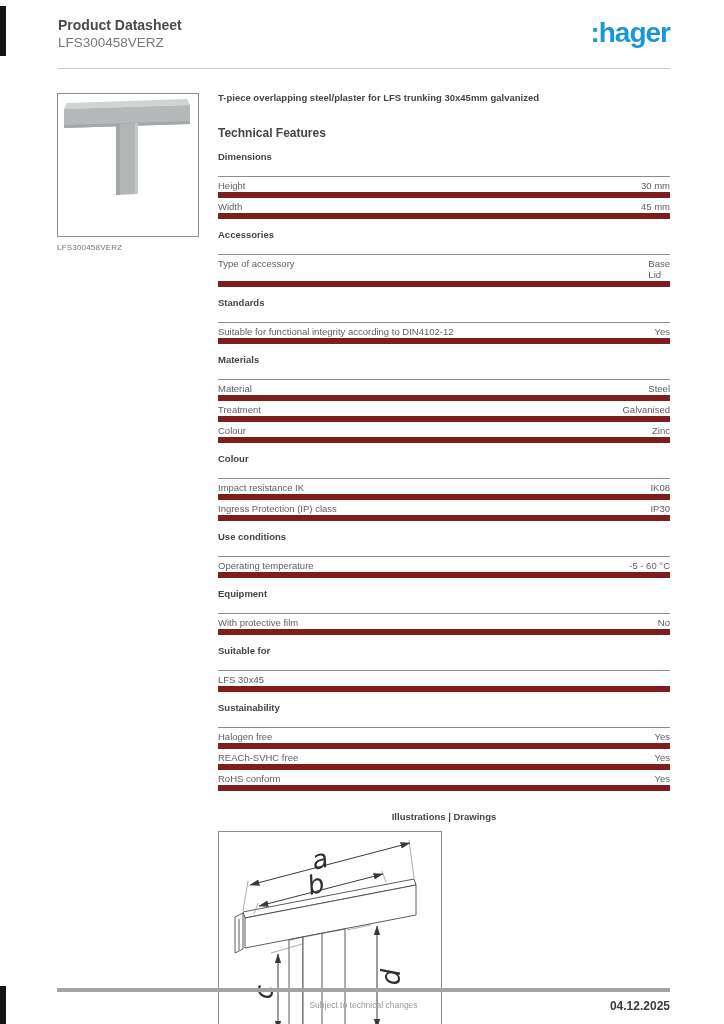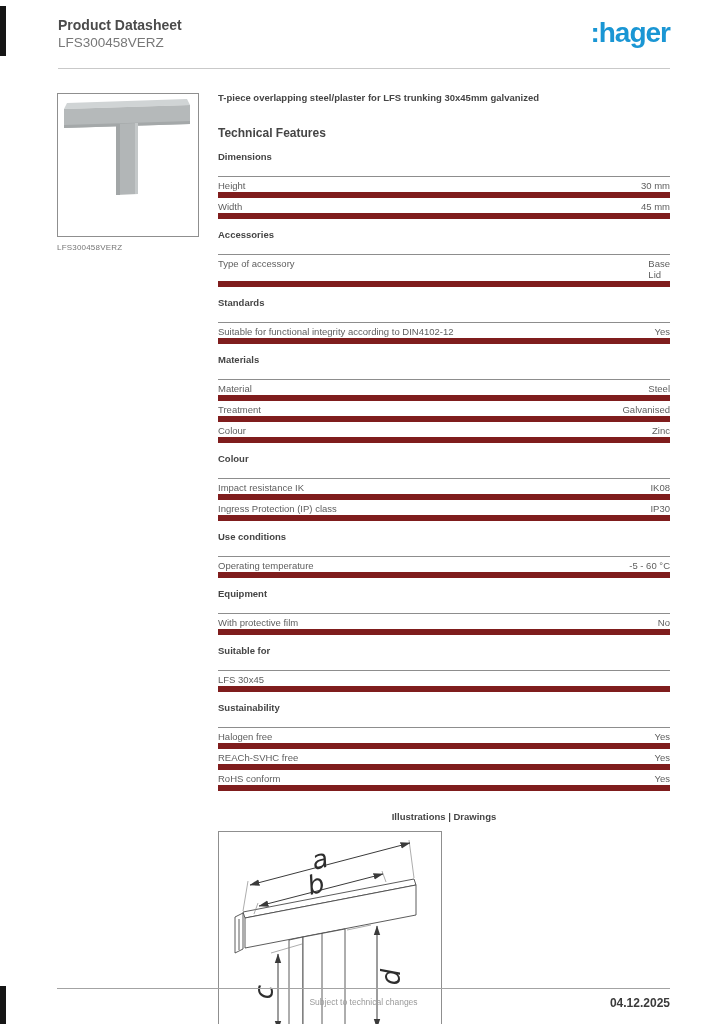--- a/index.html
+++ b/index.html
@@ -38,21 +38,21 @@
               padding:3px 0 1px; border-bottom:6px solid #7f1d1d;
               font-size:9.5px; line-height:11px; color:#5e5e5e; }
   .spec-label { text-align:left; padding-right:10px; }
   .spec-value { text-align:left; white-space:pre-line; }
   .ill-heading { margin-top:20px; font-size:9.5px; font-weight:bold; color:#454545; line-height:11px;text-align:center; }
   .drawing-box { margin-top:9px; width:224px; height:230px; border:1px solid #8f8f8f; background:#fff; }
   .drawing-box svg { display:block; }
   .dim-label { font-family:"DejaVu Sans", sans-serif; font-style:italic; font-size:26px; fill:#2e2e2e; }
 
   
-  footer { position:absolute; left:57px; right:54px; top:988px; height:30px; border-top:1px solid #a3a3a3; }
+  footer { position:absolute; left:57px; right:54px; top:988px; height:30px; border-top:4px solid #a3a3a3; }
   .footer-note { position:absolute; left:0; right:0; top:8px; text-align:center; font-size:8.5px; color:#9a9a9a; }
   .footer-date { position:absolute; right:0; top:7px; font-size:12px; font-weight:bold; color:#3b3b3b;text-align:right; }
 </style>
 </head>
 <body>
 
 <div class="page">
 
   <div class="crop-mark top"></div>
   <div class="crop-mark bottom"></div>

